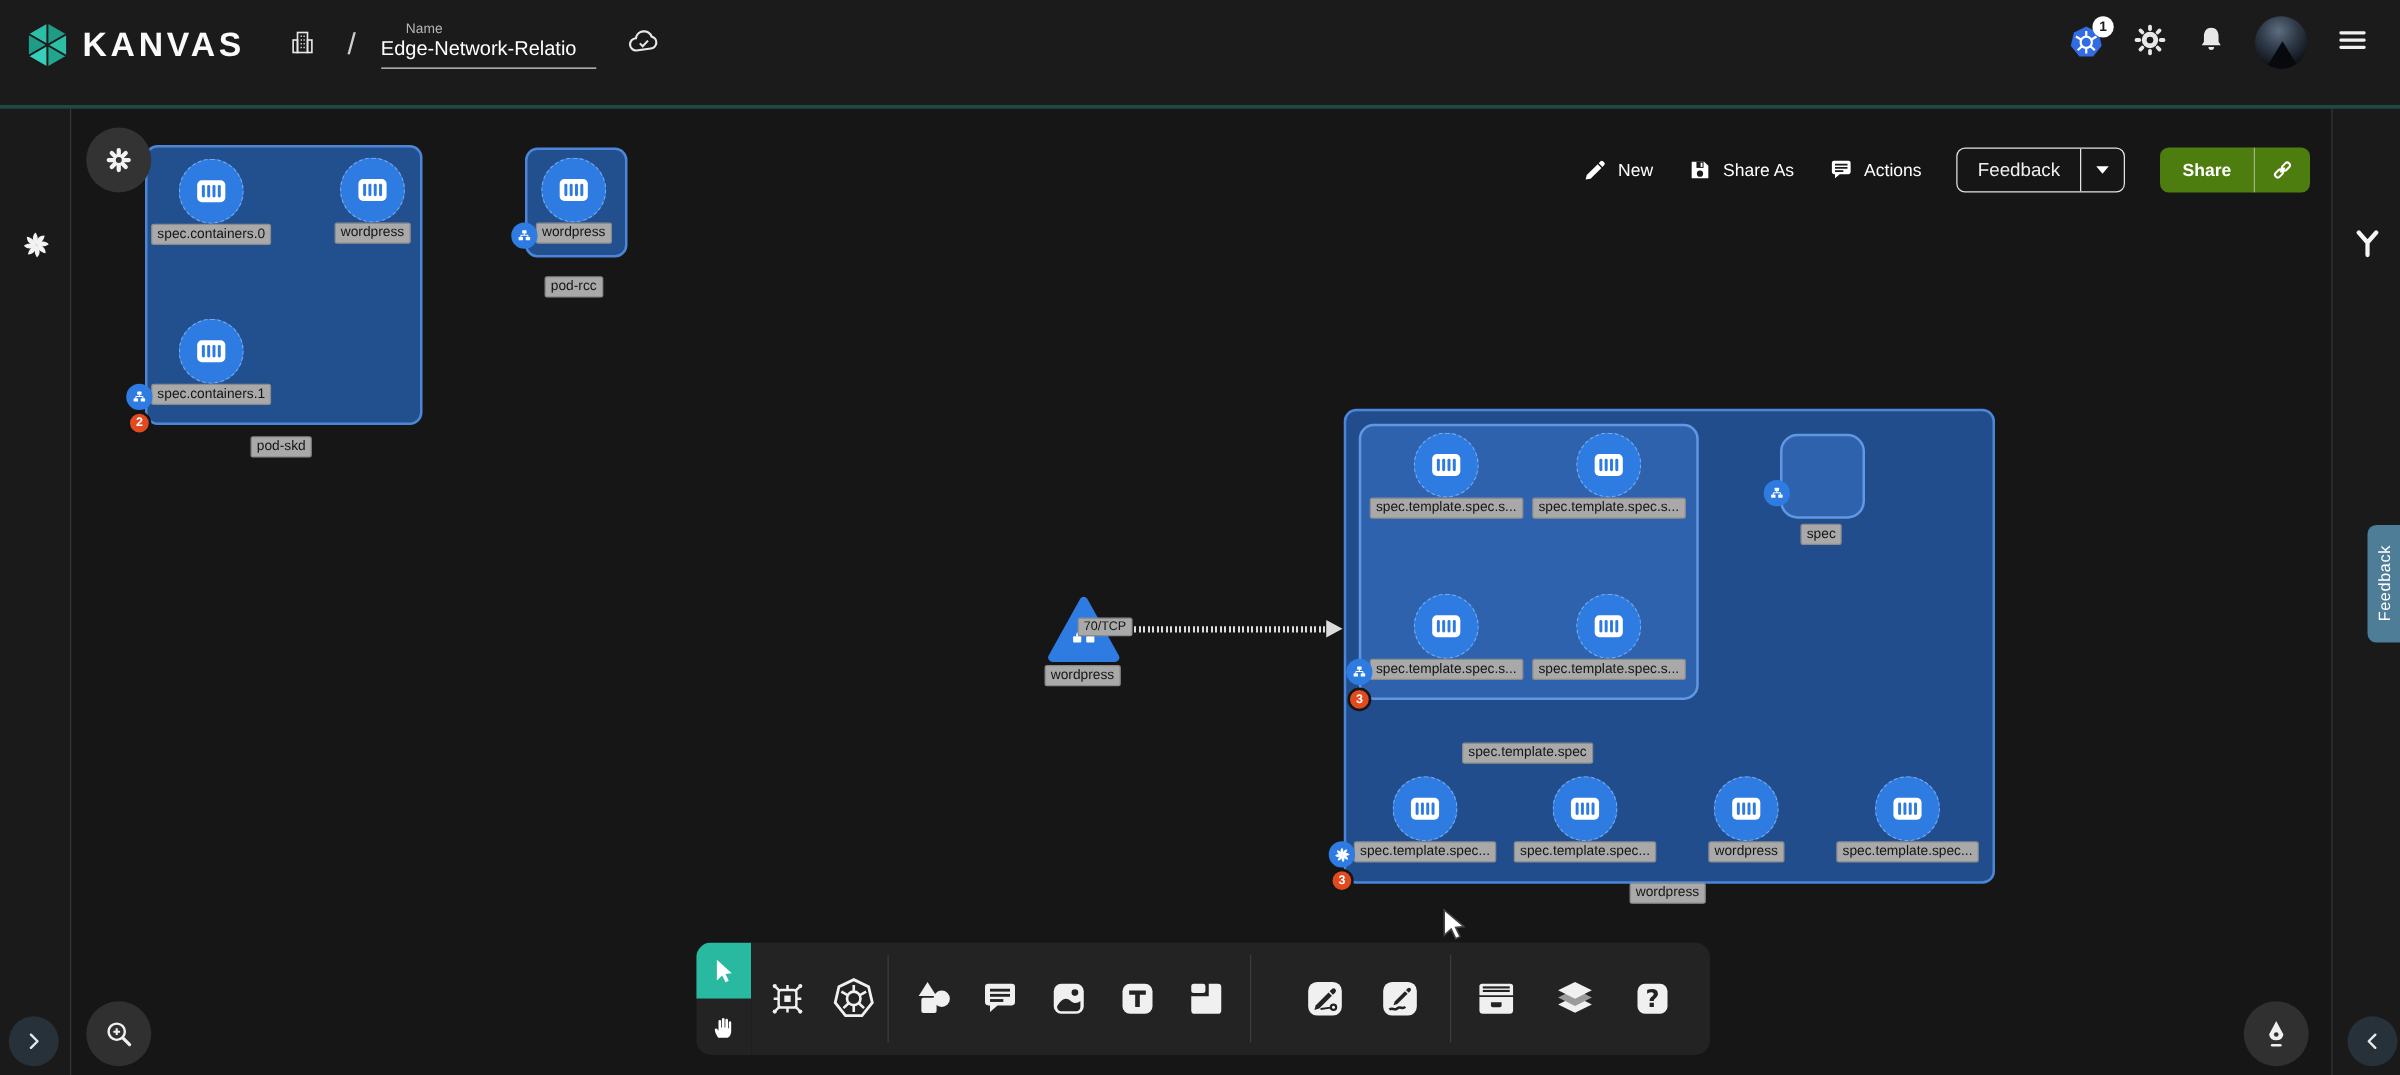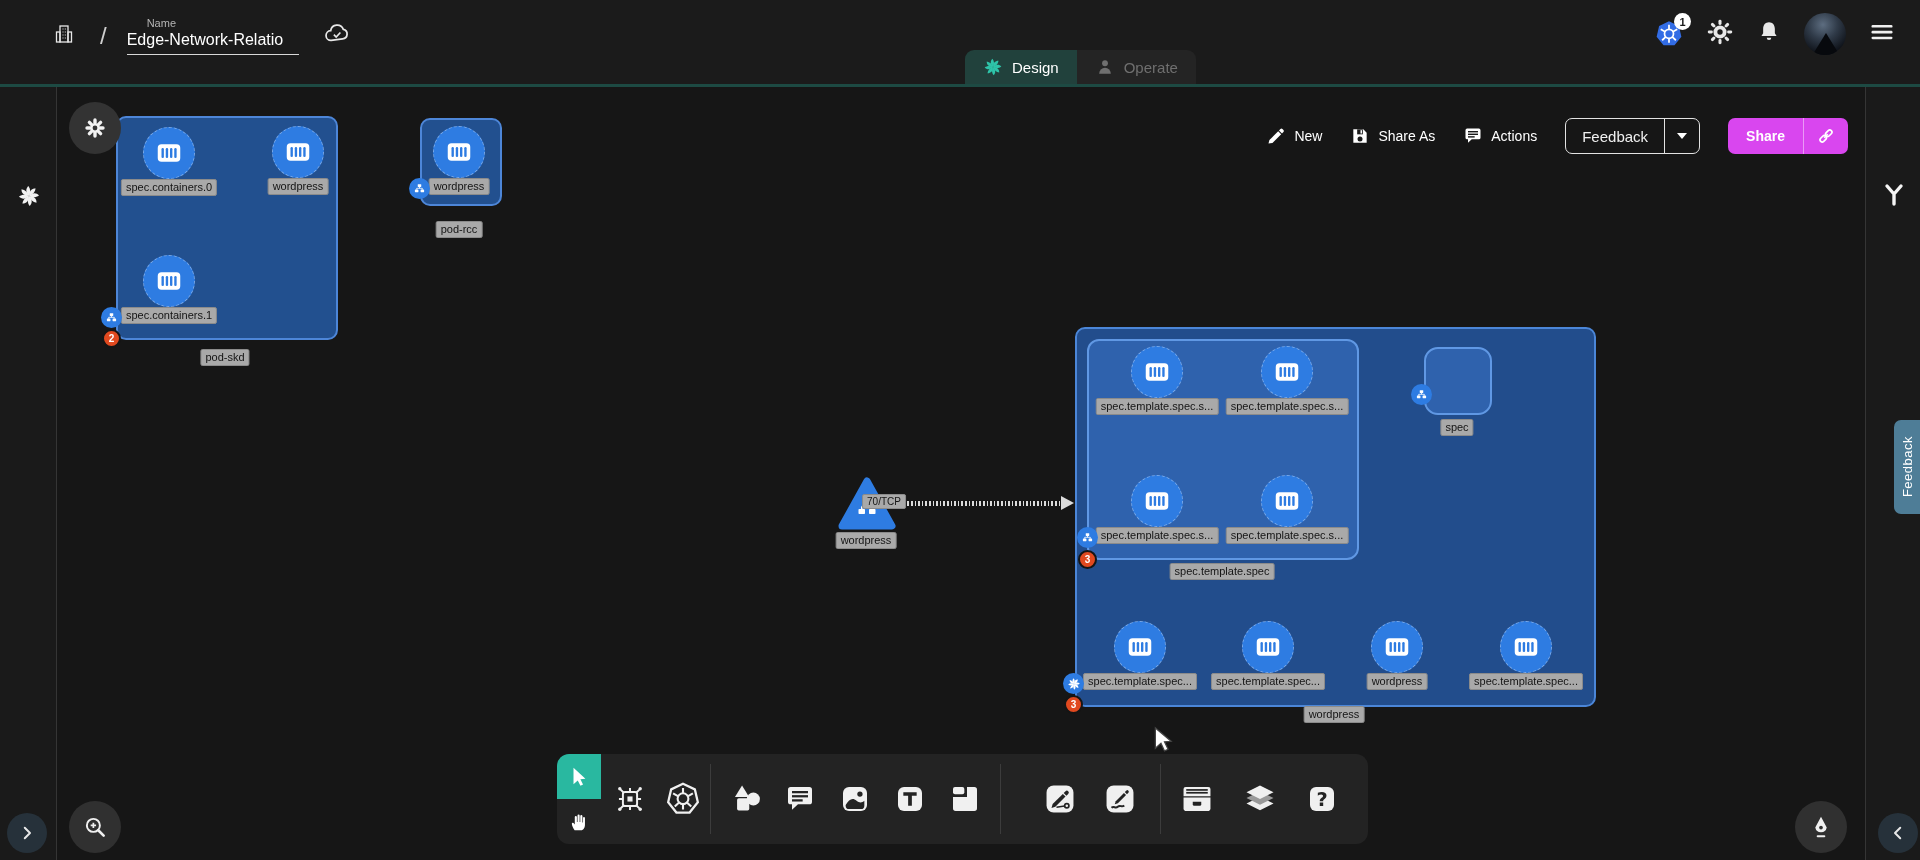--- a/index.html
+++ b/index.html
@@ -45,21 +45,21 @@
   .feedback { position:absolute; left:1894px; top:420px; width:26px; height:94px; background:#4e7d97;
     border-radius:7px 0 0 7px; display:flex; align-items:center; justify-content:center; z-index:26; }
   .feedback span { writing-mode:vertical-rl; transform:rotate(180deg); font-size:13px; color:#fff; letter-spacing:.5px; }
 
   
   .canvas-toolbar { position:absolute; top:118px; right:72px; display:flex; align-items:center; gap:28px; z-index:28; }
   .ct-btn { display:flex; align-items:center; gap:8px; font-size:14px; color:#fff; cursor:default; }
   .actions-btn { display:flex; align-items:stretch; border:1px solid #e3e3e3; border-radius:7px; height:36px; }
   .actions-main { display:flex; align-items:center; padding:0 16px; font-size:15px; }
   .actions-caret { display:flex; align-items:center; padding:0 11px; border-left:1px solid #e3e3e3; }
-  .share-btn { display:flex; align-items:stretch; background:#d946ef; border-radius:7px; height:36px; overflow:hidden; }
+  .share-btn { display:flex; align-items:stretch; background:#4d7c0f; border-radius:7px; height:36px; overflow:hidden; }
   .share-main { display:flex; align-items:center; padding:0 18px; font-size:14px; font-weight:bold; color:#fff; }
   .share-link { display:flex; align-items:center; padding:0 12px; border-left:1px solid rgba(255,255,255,.45); }
 
   
   .group { position:absolute; border-radius:10px; z-index:5; }
   .g-pod-skd  { left:116px; top:116px; width:222px; height:224px; background:#22508f; border:2px solid #4d86d8; }
   .g-pod-rcc  { left:420px; top:118px; width:82px;  height:88px;  background:#22508f; border:2px solid #4d86d8; }
   .g-outer    { left:1075px; top:327px; width:521px; height:380px; background:#224d8c; border:2px solid #4b86d8; }
   .g-inner    { left:1087px; top:339px; width:272px; height:221px; background:#2f62ad; border:2px solid #6098e4; border-radius:12px; }
   .g-spec     { left:1424px; top:347px; width:68px; height:68px; background:#2f62ad; border:2px solid #6098e4; border-radius:14px; }
@@ -138,20 +138,33 @@
       <rect x="10.7" y="1.5" width="2.6" height="4.4" rx="1.2" transform="rotate(225 12 12)"></rect>
       <rect x="10.7" y="1.5" width="2.6" height="4.4" rx="1.2" transform="rotate(270 12 12)"></rect>
       <rect x="10.7" y="1.5" width="2.6" height="4.4" rx="1.2" transform="rotate(315 12 12)"></rect>
       <circle cx="12" cy="12" r="5.6"></circle>
     </g>
   </defs>
 </svg>
 
 <div class="header">
   <div class="header-left">
+    <div class="logo">
+      <svg width="40" height="40" viewBox="0 0 40 40">
+        <g stroke="#1b1b1b" stroke-width="1.4">
+          <polygon points="20,20 20,2 4.4,11" fill="#2bbfa5"></polygon>
+          <polygon points="20,20 4.4,11 4.4,29" fill="#1e9c87"></polygon>
+          <polygon points="20,20 4.4,29 20,38" fill="#35d0ba"></polygon>
+          <polygon points="20,20 20,38 35.6,29" fill="#21a58f"></polygon>
+          <polygon points="20,20 35.6,29 35.6,11" fill="#2bbfa5"></polygon>
+          <polygon points="20,20 35.6,11 20,2" fill="#1e9c87"></polygon>
+        </g>
+      </svg>
+      <span class="logo-text">KANVAS</span>
+    </div>
     <span class="building">
       <svg width="24" height="24" viewBox="0 0 24 24" fill="none" stroke="#e8e8e8" stroke-width="1.3">
         <rect x="8" y="4" width="8" height="16"></rect>
         <rect x="4.5" y="10" width="3.5" height="10"></rect>
         <rect x="16" y="10" width="3.5" height="10"></rect>
         <path d="M10.5 7h1M12.8 7h1M10.5 10h1M12.8 10h1M10.5 13h1M12.8 13h1M10.5 16h1M12.8 16h1" stroke-width="1.2"></path>
       </svg>
     </span>
     <span class="slash">/</span>
     <div class="name-block">
@@ -159,35 +172,20 @@
       <span class="name-value">Edge-Network-Relatio</span>
     </div>
     <span class="cloud">
       <svg width="28" height="28" viewBox="0 0 24 24" fill="none" stroke="#e8e8e8" stroke-width="1.5">
         <path d="M7 17.5 a4.2 4.2 0 0 1-.4-8.4 a5.6 5.6 0 0 1 10.8-1.1 a4.1 4.1 0 0 1-.6 8.1 Z"></path>
         <path d="M9.3 12.6 l2 2 l3.6-3.9" stroke-width="1.4"></path>
       </svg>
     </span>
   </div>
 
-  <div class="tabs">
-    <div class="tab design">
-      <svg width="20" height="20" viewBox="0 0 24 24">
-        <use href="#pinwheel" fill="#2ec4a9"></use>
-      </svg>
-      <span>Design</span>
-    </div>
-    <div class="tab operate">
-      <svg width="20" height="20" viewBox="0 0 24 24">
-        <circle cx="12" cy="7.5" r="3.5" fill="#6f6f6f"></circle>
-        <path d="M5 20 a7 7 0 0 1 14 0 Z" fill="#6f6f6f"></path>
-      </svg>
-      <span>Operate</span>
-    </div>
-  </div>
 
   <div class="header-right">
     <div class="k8s-wrap">
       <svg width="30" height="30" viewBox="0 0 24 24">
         <use href="#heptagon" fill="#326ce5"></use>
         <use href="#helm" stroke="#ffffff"></use>
       </svg>
       <span class="count-badge">1</span>
     </div>
     <span>
@@ -375,21 +373,21 @@
     </svg>
 </div>
 <div class="chip" style="left:1287px; top:527px;">spec.template.spec.s...</div>
 
 <div class="badge-blue" style="left:1077px; top:527px;">
   <svg width="13" height="13" viewBox="0 0 24 24">
       <use href="#tree"></use>
     </svg>
 </div>
 <div class="badge-orange" style="left:1078px; top:550px;">3</div>
-<div class="chip" style="left:1222px; top:563px;">spec.template.spec</div>
+<div class="chip" style="left:1222px; top:594px;">spec.template.spec</div>
 
 <div class="badge-blue" style="left:1411px; top:384px;">
   <svg width="13" height="13" viewBox="0 0 24 24">
       <use href="#tree"></use>
     </svg>
 </div>
 <div class="chip" style="left:1457px; top:419px;">spec</div>
 
 <div class="knode" style="left:1114px; top:621px;">
   <svg width="30" height="30" viewBox="0 0 24 24">

